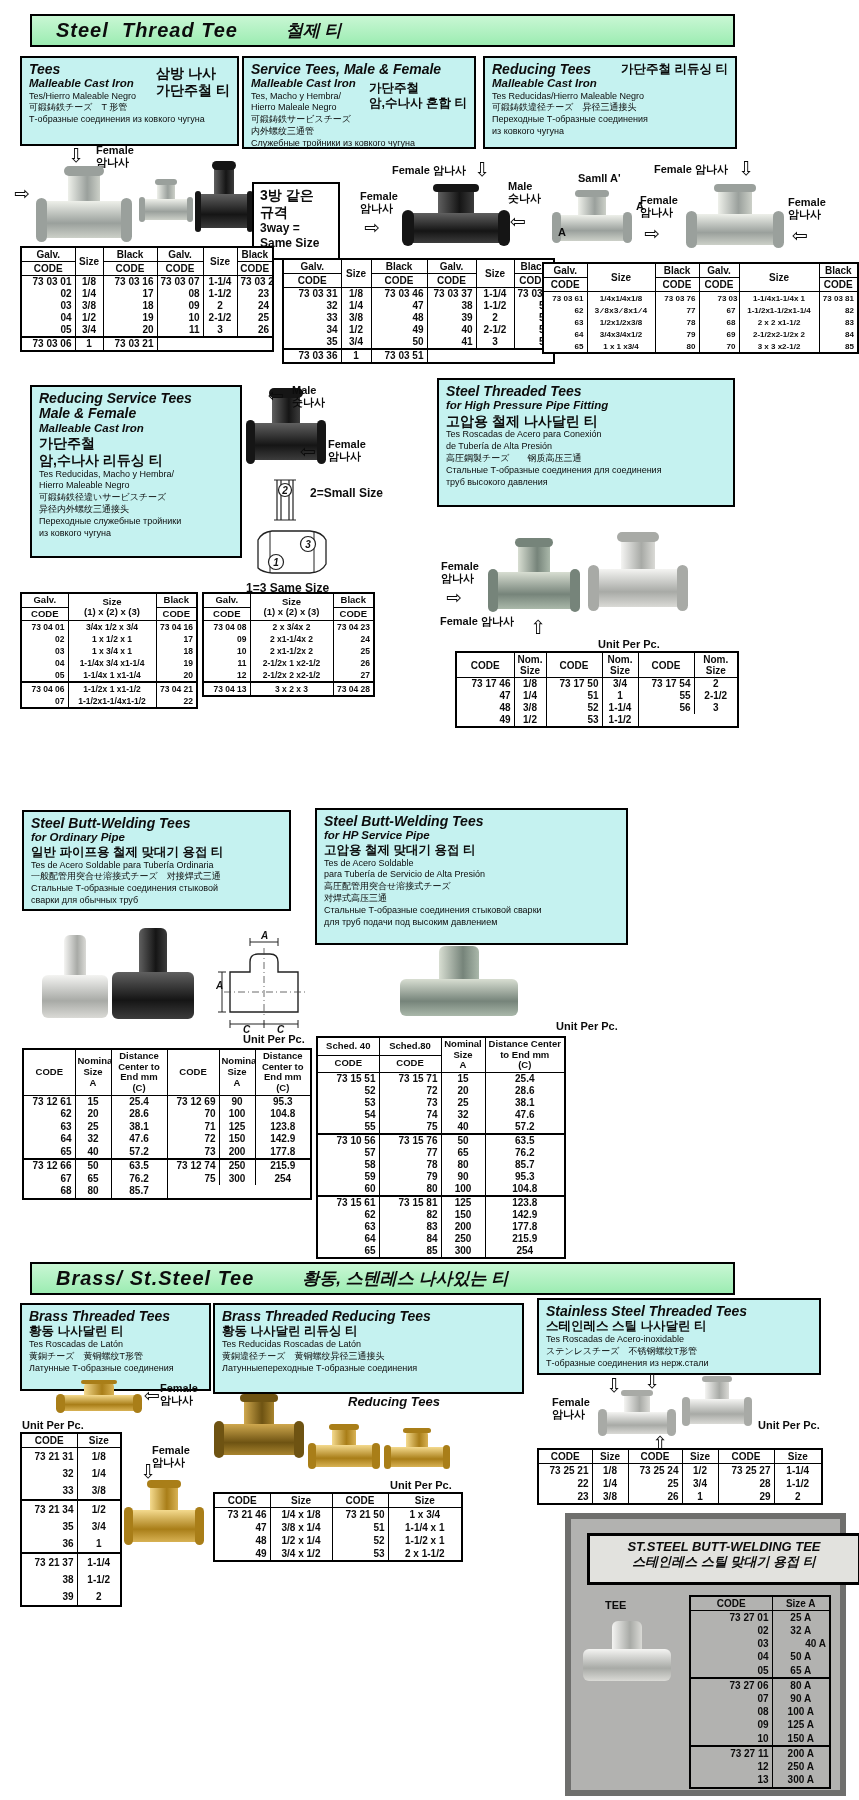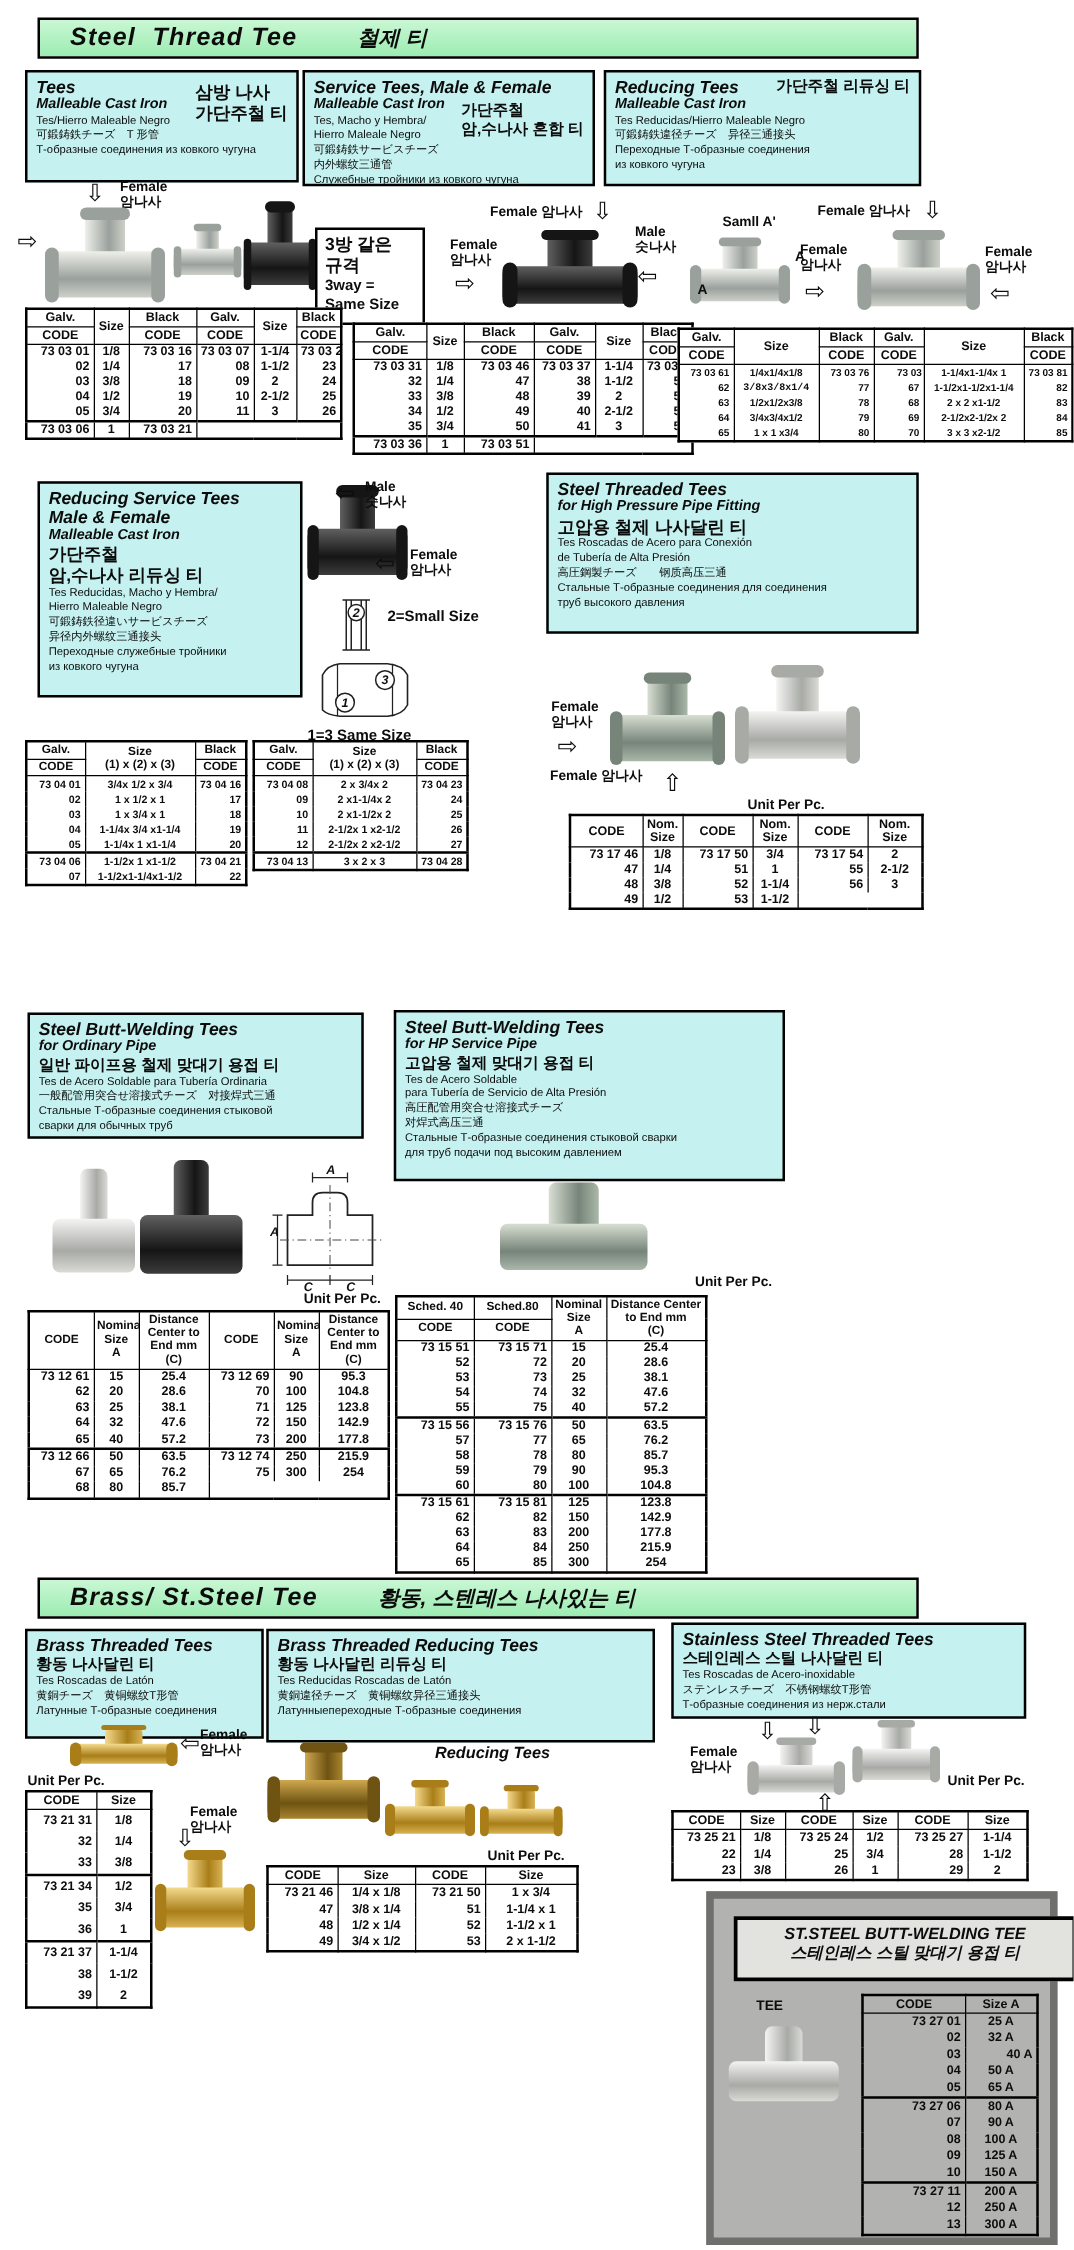--- a/index.html
+++ b/index.html
@@ -875,21 +875,21 @@
             <td style="text-align: center;">32</td>
             <td style="text-align: center;">47.6</td>
           </tr>
           <tr>
             <td style="text-align: right;">55</td>
             <td style="text-align: right;">75</td>
             <td style="text-align: center;">40</td>
             <td style="text-align: center;">57.2</td>
           </tr>
           <tr class="sep">
-            <td style="text-align: right;">73 15 56</td>
+            <td style="text-align: right;">73 10 56</td>
             <td style="text-align: right;">73 15 76</td>
             <td style="text-align: center;">50</td>
             <td style="text-align: center;">63.5</td>
           </tr>
           <tr>
             <td style="text-align: right;">57</td>
             <td style="text-align: right;">77</td>
             <td style="text-align: center;">65</td>
             <td style="text-align: center;">76.2</td>
           </tr>

